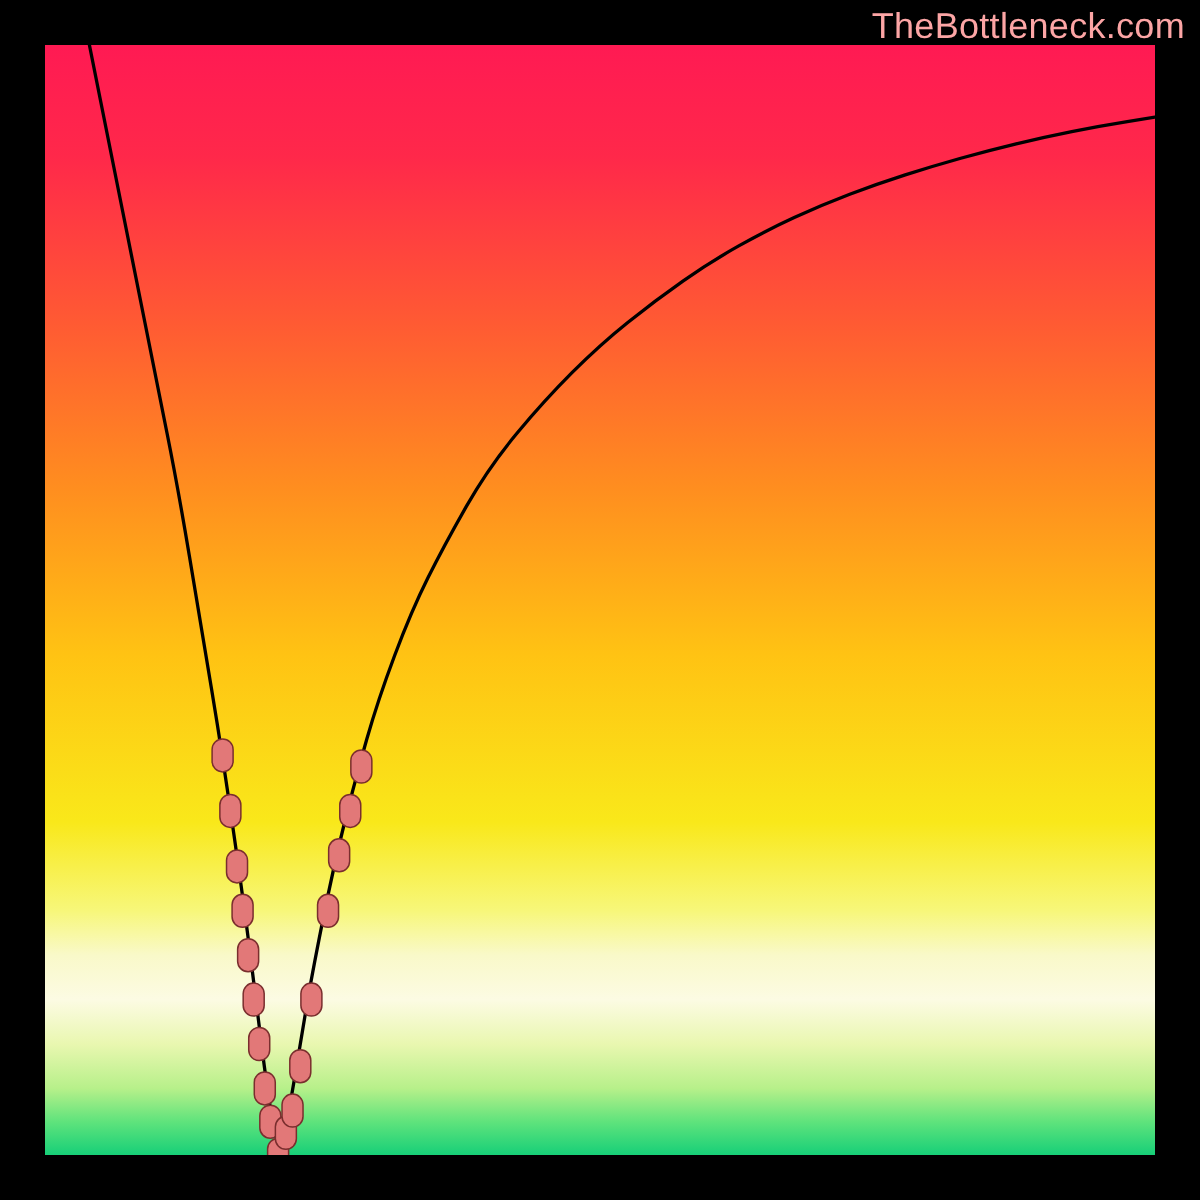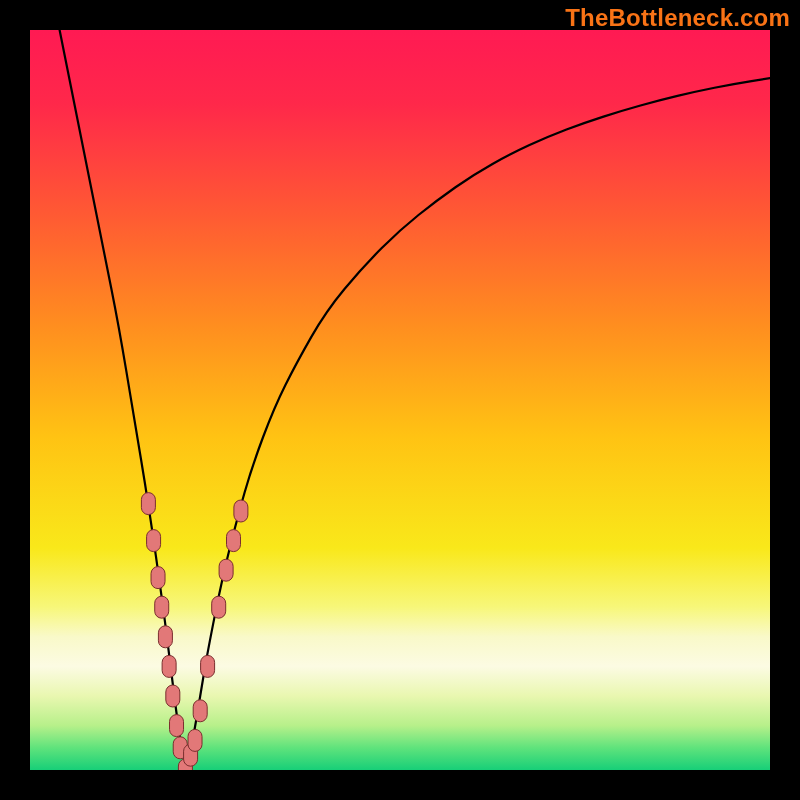--- a/index.html
+++ b/index.html
@@ -21,23 +21,23 @@
     left: 30px;
     top: 30px;
     width: 740px;
     height: 740px;
     overflow: hidden;
   }
   .attribution {
     position: absolute;
     top: 4px;
     right: 10px;
-    color: #f97316;
+    color: #fca5a5;
     font-size: 24px;
-    font-weight: 700;
+    font-weight: 400;
     letter-spacing: 0.2px;
     user-select: none;
   }
   svg {
     display: block;
   }
 </style>
 </head>
 <body>
 

